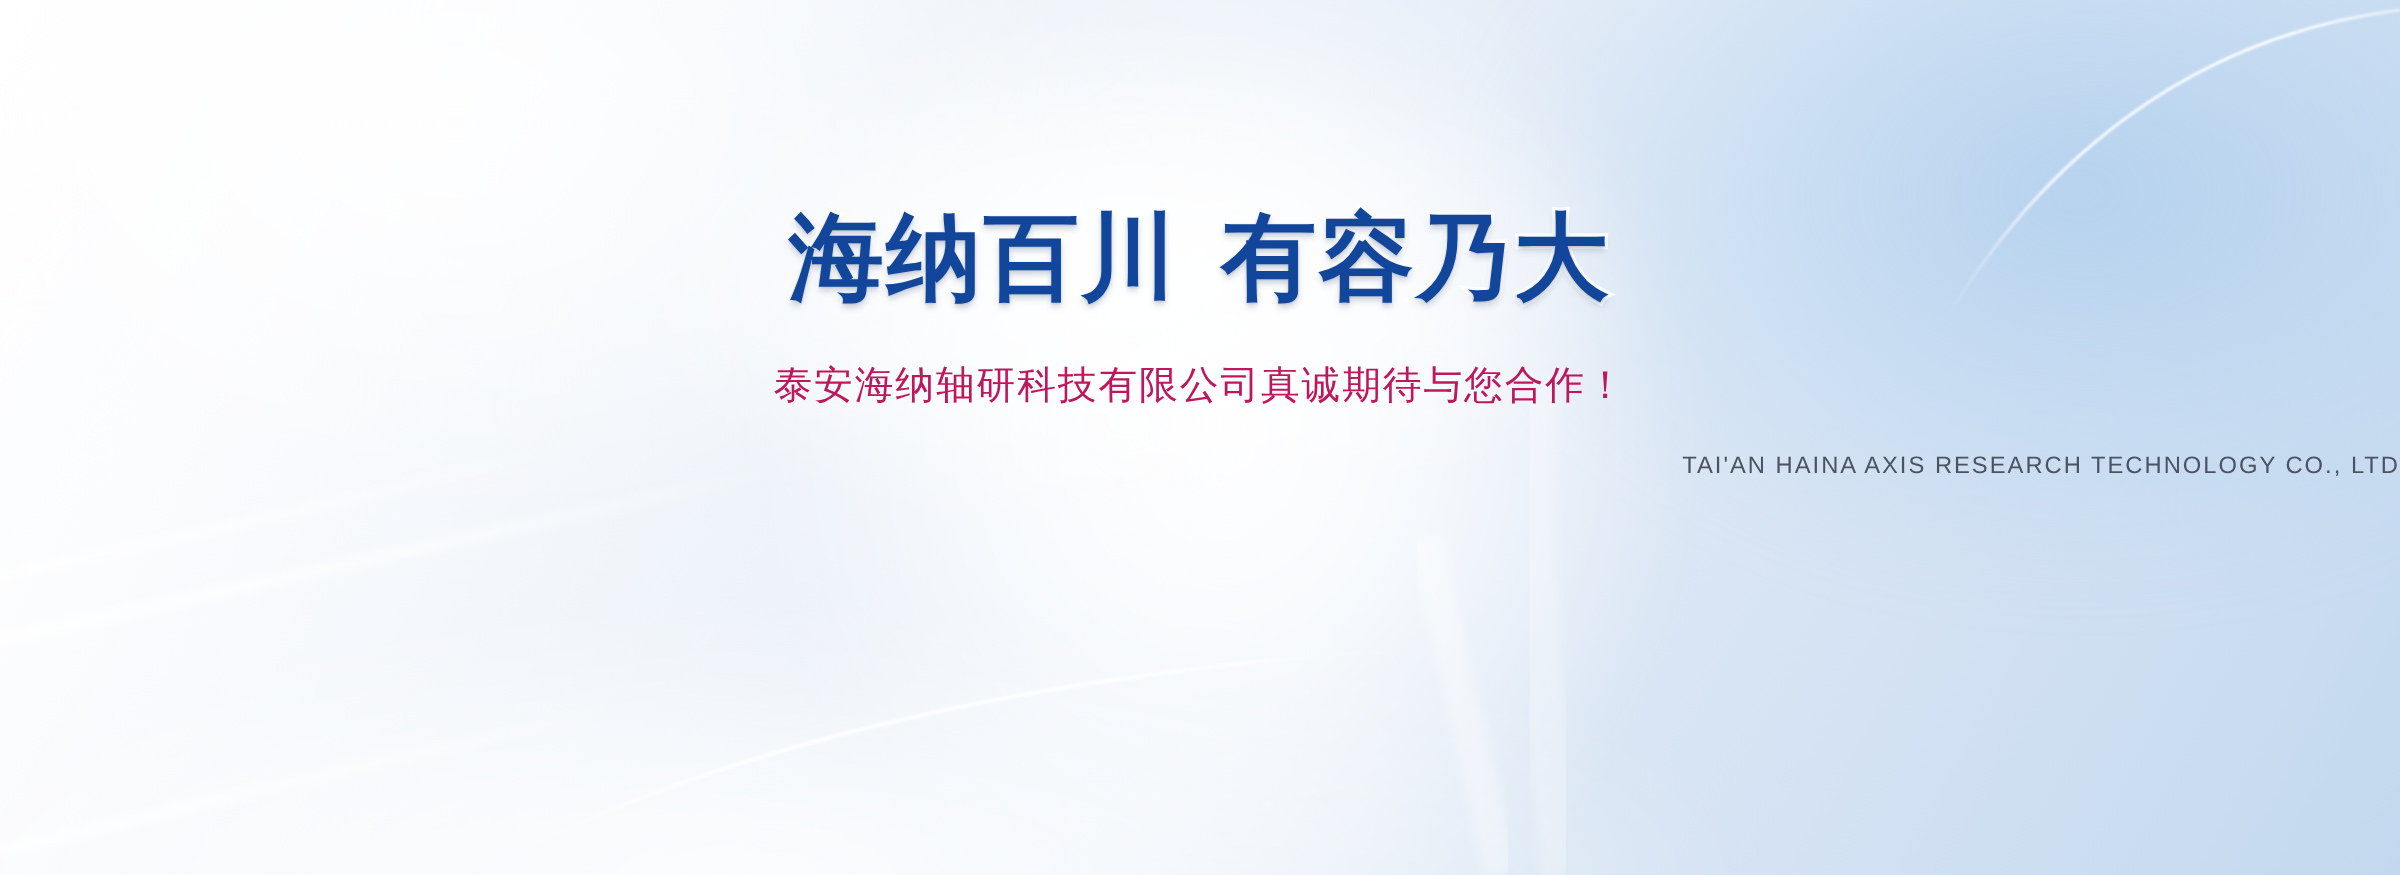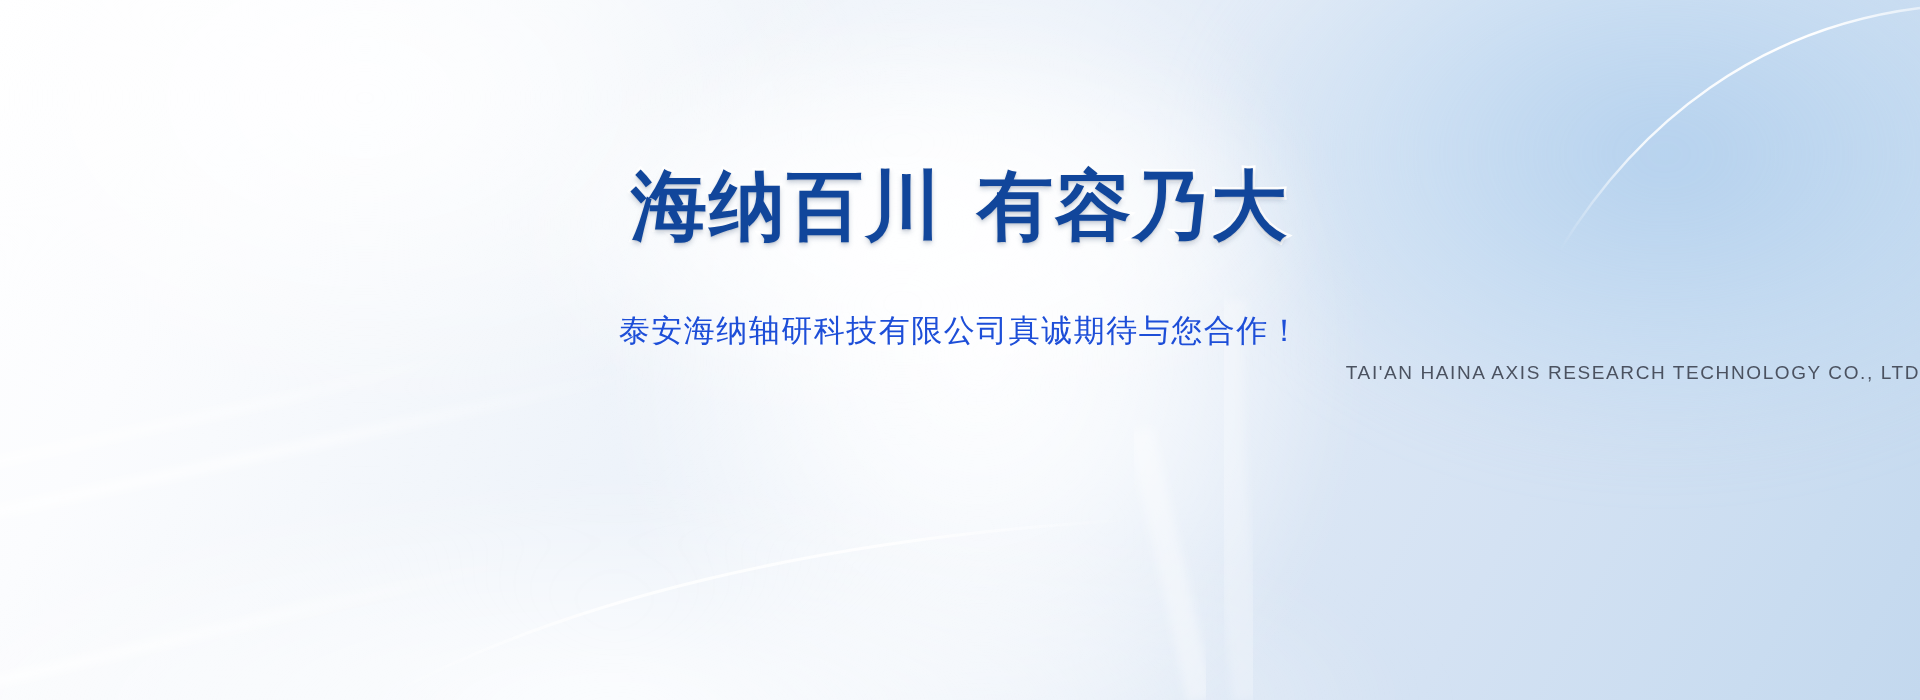--- a/index.html
+++ b/index.html
@@ -127,28 +127,28 @@
     paint-order:stroke fill;
     text-shadow:
        0 3px 5px rgba(90,110,140,0.30),
        0 1px 2px rgba(90,110,140,0.22);
   }
   .headline .gap { display:inline-block; width:34px; }
 
   .sub-cn {
     position:absolute;
     left:0; right:0;
-    top:311px;
+    top:289px;
     text-align:center;
     font-family:"DejaVu Sans","Liberation Sans",sans-serif;
     font-size:31px;
     font-weight:500;
     line-height:1.25;
     letter-spacing:1.5px;
-    color:#1d4ed8;
+    color:#be185d;
     white-space:nowrap;
   }
 
   .sub-en {
     position:absolute;
     left:0; right:0;
     top:362px;
     text-align:right;
     font-family:"Liberation Sans","DejaVu Sans",sans-serif;
     font-size:19px;

